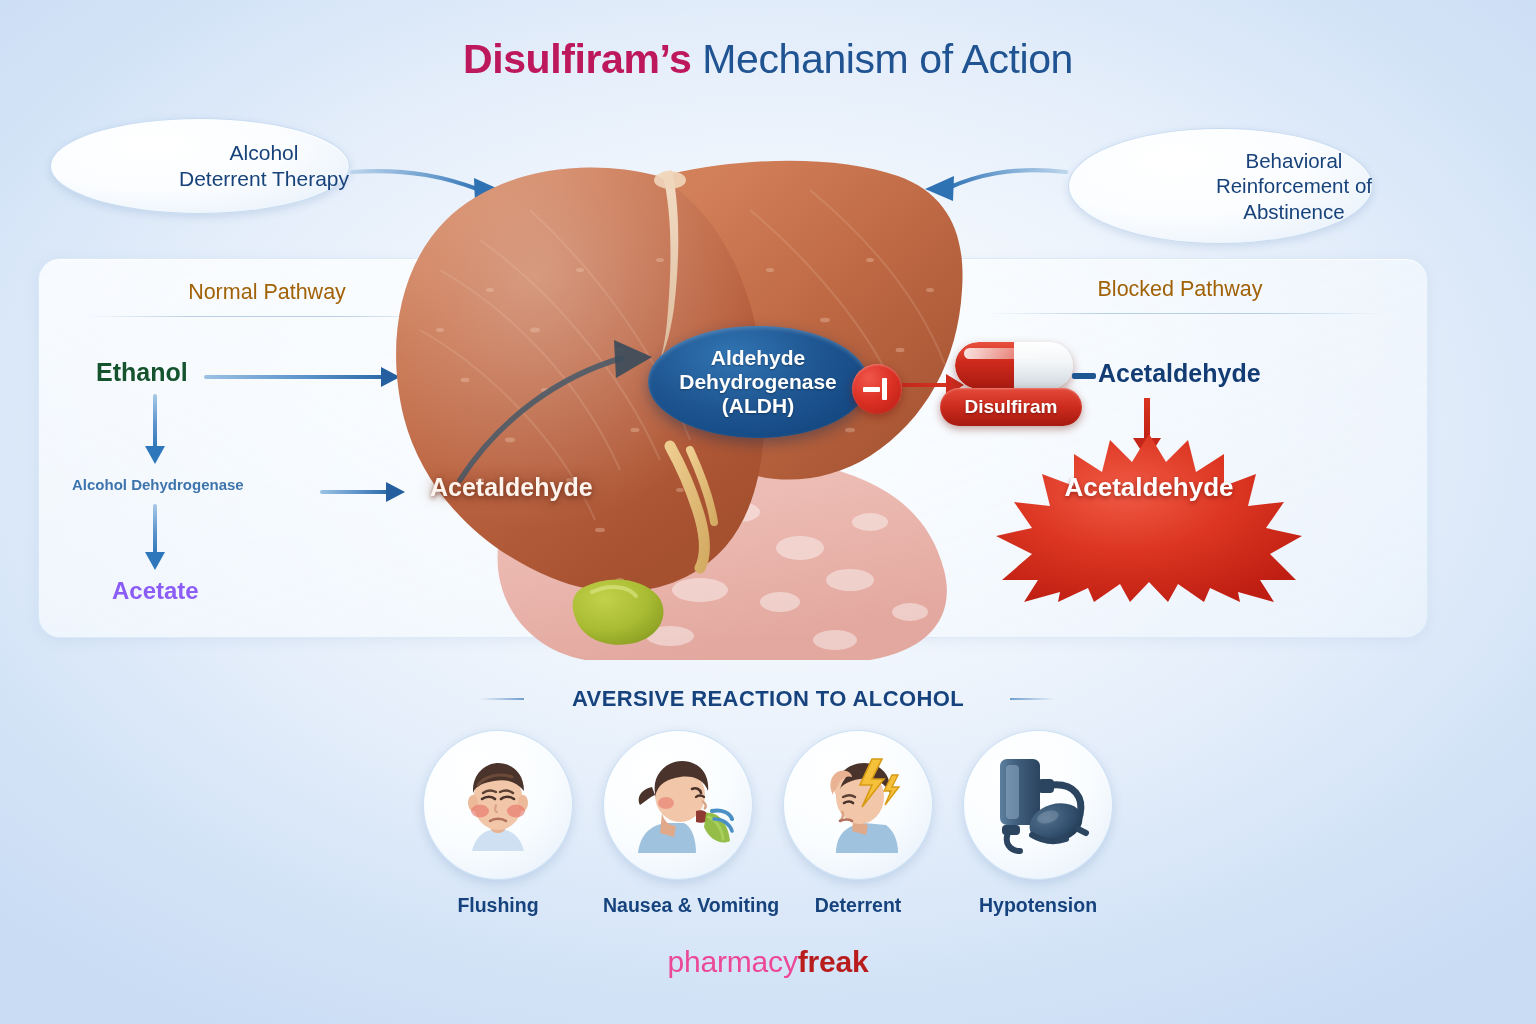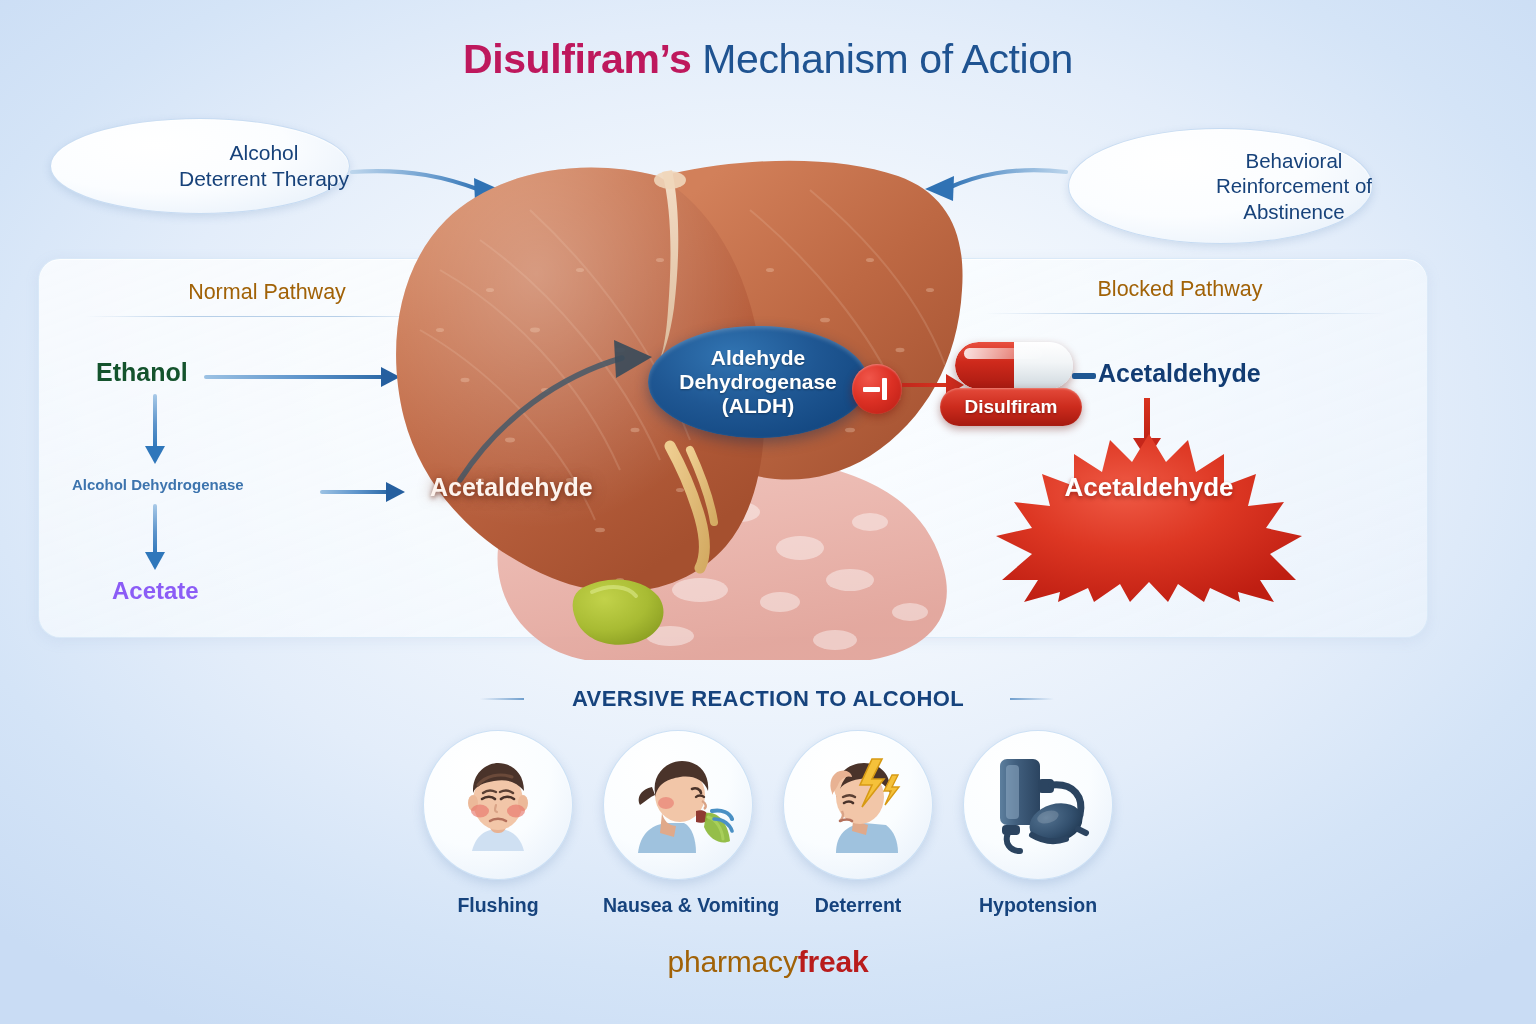--- a/index.html
+++ b/index.html
@@ -242,21 +242,21 @@
   .sym-label {
     margin-top:14px; font-size:19.5px; font-weight:bold; color:#16437d;
     white-space:nowrap;
   }
 
   
   #footer-logo {
     position:absolute; left:0; top:945px; width:100%;
     text-align:center; font-size:30px; letter-spacing:-0.2px;
   }
-  #footer-logo .soft { color:#a16207; font-weight:normal;text-align:center; }
+  #footer-logo .soft { color:#ec4899; font-weight:normal;text-align:center; }
   #footer-logo .strong { color:#b91c1c; font-weight:bold; }
 </style>
 </head>
 <body>
 
 <div class="title">
   <b>Disulfiram’s</b><span class="reg"> Mechanism of Action</span>
 </div>
 
 <div class="bubble" id="bubble-left">

